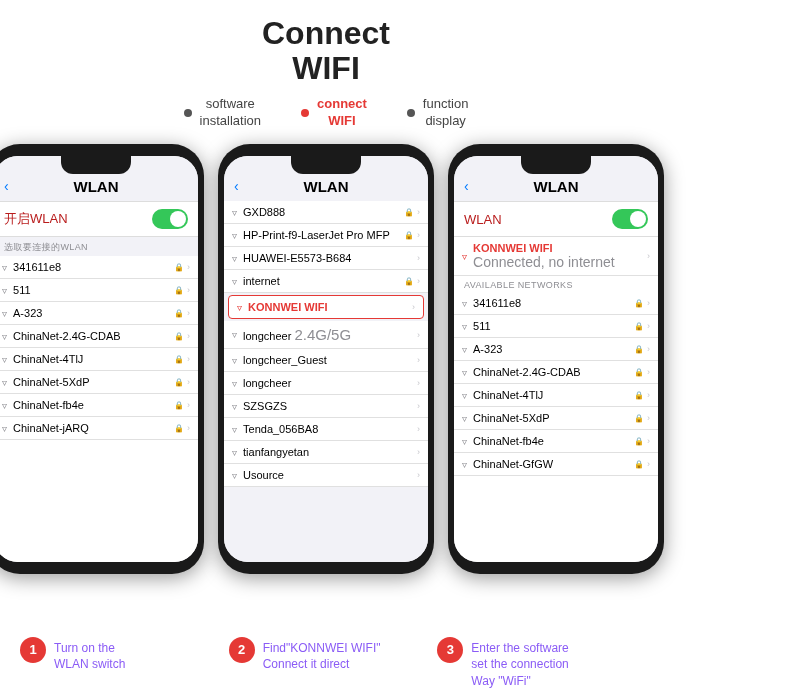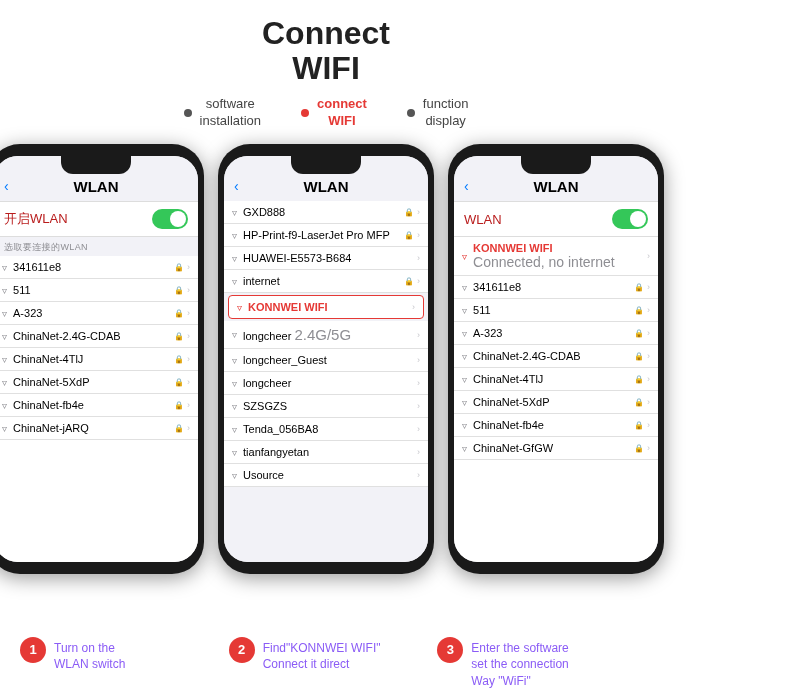--- a/index.html
+++ b/index.html
@@ -442,20 +442,21 @@
         </div>
         <div class="wifi-list">
           <div class="wifi-item connected">
             <span class="wifi-icon" style="color:#e53935;">▿</span>
             <span class="wifi-name" style="display:flex;flex-direction:column;">
               <span style="color:#e53935;font-weight:600;font-size:11px;">KONNWEI WIFI</span>
               <span class="connected-sub">Connected, no internet</span>
             </span>
             <span class="wifi-chevron">›</span>
           </div>
+          <div class="section-label">AVAILABLE NETWORKS</div>
           <div class="wifi-item">
               <span class="wifi-icon">▿</span>
               <span class="wifi-name">341611e8</span>
               <span class="wifi-lock">🔒</span>
               <span class="wifi-chevron">›</span>
             </div>
           <div class="wifi-item">
               <span class="wifi-icon">▿</span>
               <span class="wifi-name">511</span>
               <span class="wifi-lock">🔒</span>

